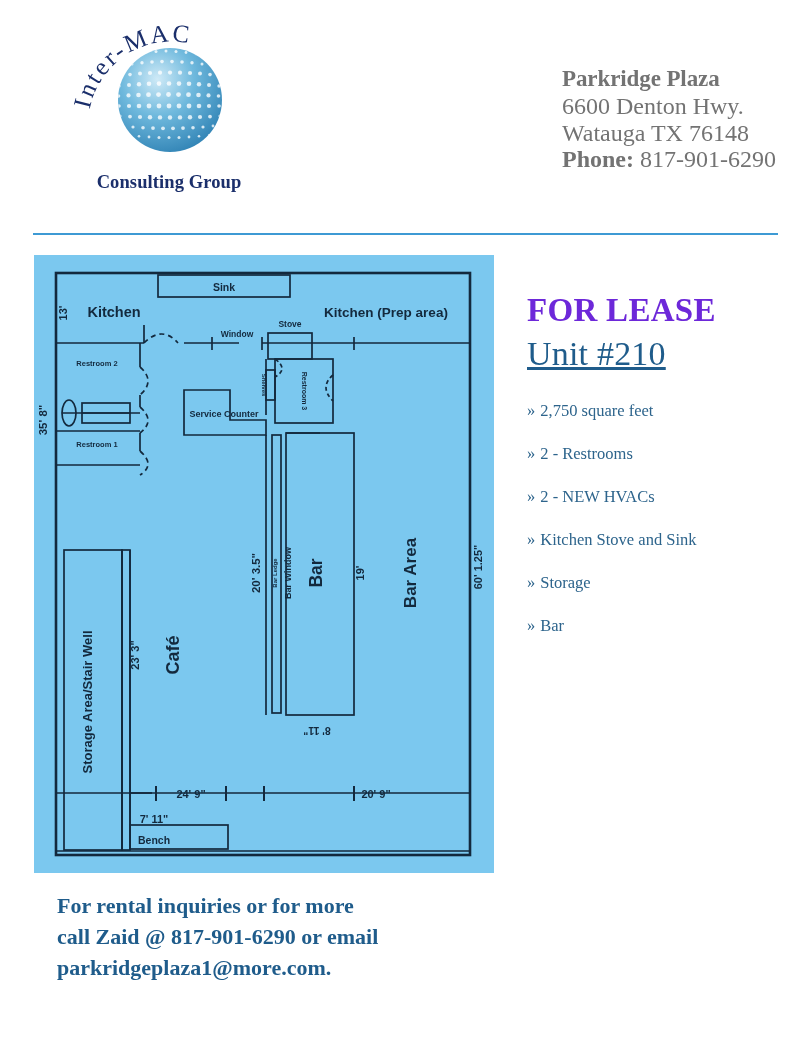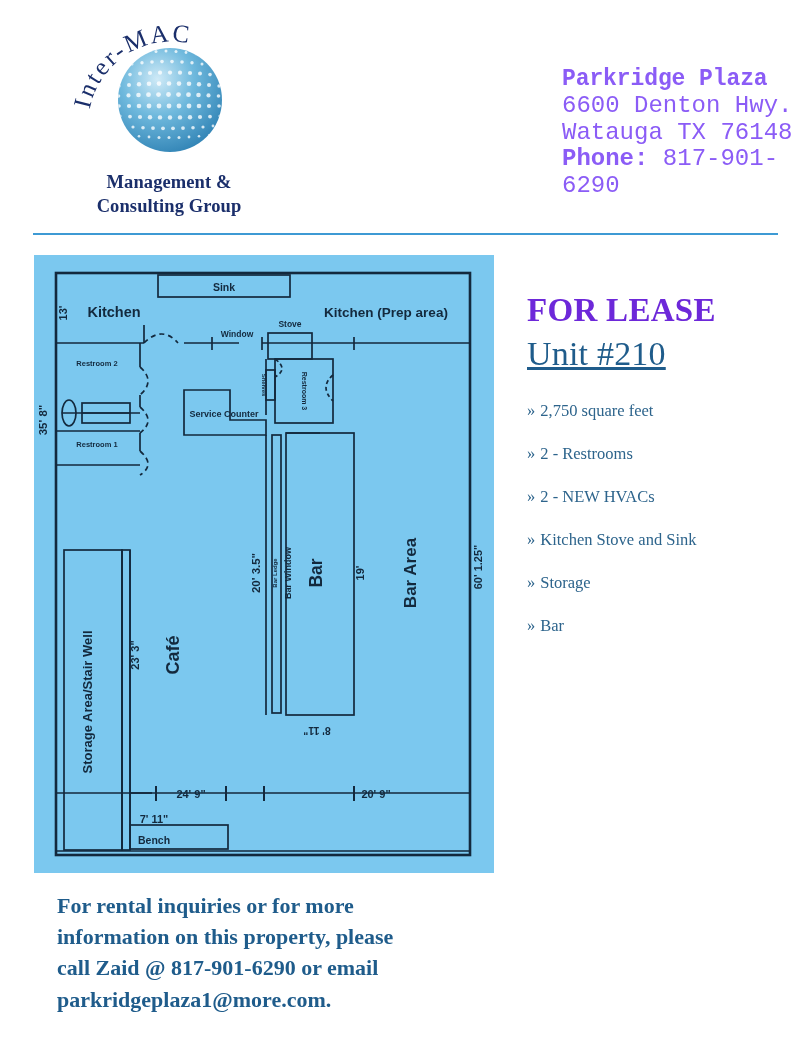--- a/index.html
+++ b/index.html
@@ -13,21 +13,21 @@
 
   
   .logo-block { position:absolute; left:34px; top:22px; width:270px; height:200px; }
   .logo-mark { position:absolute; left:40px; top:0px; width:190px; height:140px; }
   .logo-sub {
     position:absolute; left:0; top:148px; width:270px;
     text-align:center; color:#1b2f6b; font-weight:bold;
     font-size:18.5px; line-height:1.32; letter-spacing:.1px;
   }
 
-  .addr { position:absolute; left:562px; top:66px; color:#8b5cf6;font-family:Liberation Mono, monospace; }
+  .addr { position:absolute; left:562px; top:66px; color:#737373; }
   .addr .t1 { font-size:23px; font-weight:bold; line-height:1.16; letter-spacing:-.1px;}
   .addr .ln { font-size:24px; line-height:1.12; }
   .addr .ln b { font-weight:bold; }
 
   .hr-top { position:absolute; left:33px; top:233px; width:745px; height:1.6px; background:#3d9ad4; }
 
   
   .for-lease { position:absolute; left:527px; top:292px; color:#6d28d9; font-size:33px; font-weight:bold; letter-spacing:.3px;}
   .unit { position:absolute; left:527px; top:335px; color:#1f5c8b; font-size:34px; letter-spacing:.2px;text-decoration:underline;}
   .feature-list { position:absolute; left:527px; top:403px; width:260px; color:#2d648c; }
@@ -181,21 +181,20 @@
               <circle cx="135" cy="113" r="1.1"></circle>
           </g>
         </g>
       </g>
 
       <text font-family="Liberation Serif, serif" font-size="25" fill="#1b2f6b">
         <textPath href="#arcpath" startOffset="7%" letter-spacing="2.5">Inter-MAC</textPath>
       </text>
     </svg>
     <div class="logo-sub">
-      <div>Management &amp;</div>
       <div>Consulting Group</div>
     </div>
   </div>
 
   <div class="addr">
     <div class="t1">Parkridge Plaza</div>
     <div class="ln">6600 Denton Hwy.</div>
     <div class="ln">Watauga TX 76148</div>
     <div class="ln"><b>Phone:</b> <span>817-901-6290</span></div>
   </div>
@@ -321,18 +320,17 @@
       <text x="330" y="318" font-size="11" text-anchor="middle" transform="rotate(-90 330 318)">19'</text>
       <text x="283" y="472" font-size="10.5" text-anchor="middle" transform="rotate(180 283 472)">8' 11"</text>
       <text x="157" y="543" font-size="11" text-anchor="middle">24' 9"</text>
       <text x="342" y="543" font-size="11" text-anchor="middle">20' 9"</text>
       <text x="120" y="568" font-size="11" text-anchor="middle">7' 11"</text>
     </svg>
   </div>
 
   <div class="contact">
     <div>For rental inquiries or for more</div>
-    <div>information on this property, please</div>
     <div>call Zaid @ 817-901-6290 or email</div>
     <div>parkridgeplaza1@more.com.</div>
   </div>
 
 </div>
 
 </body></html>

